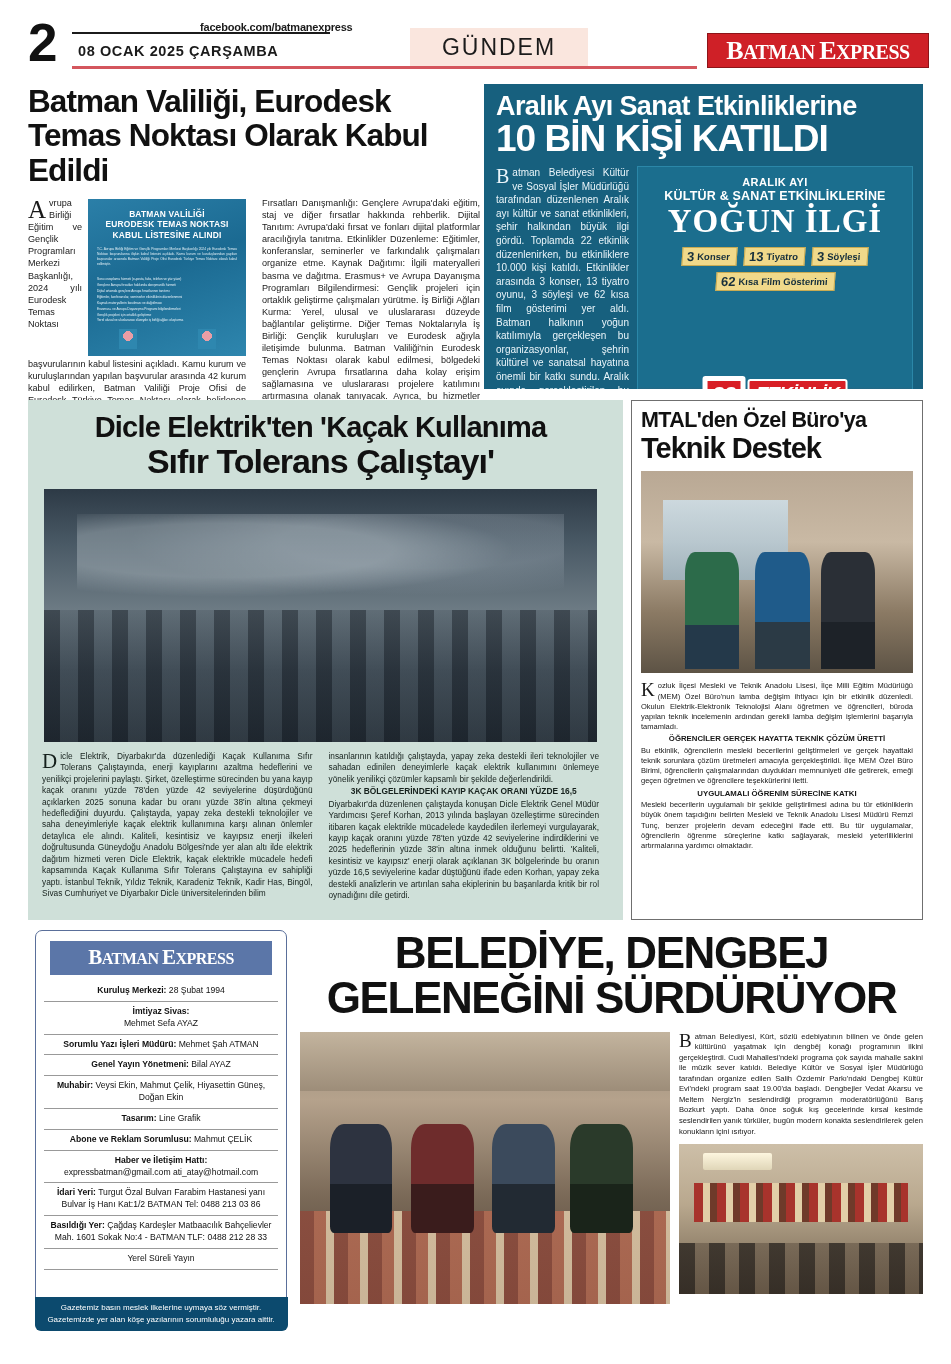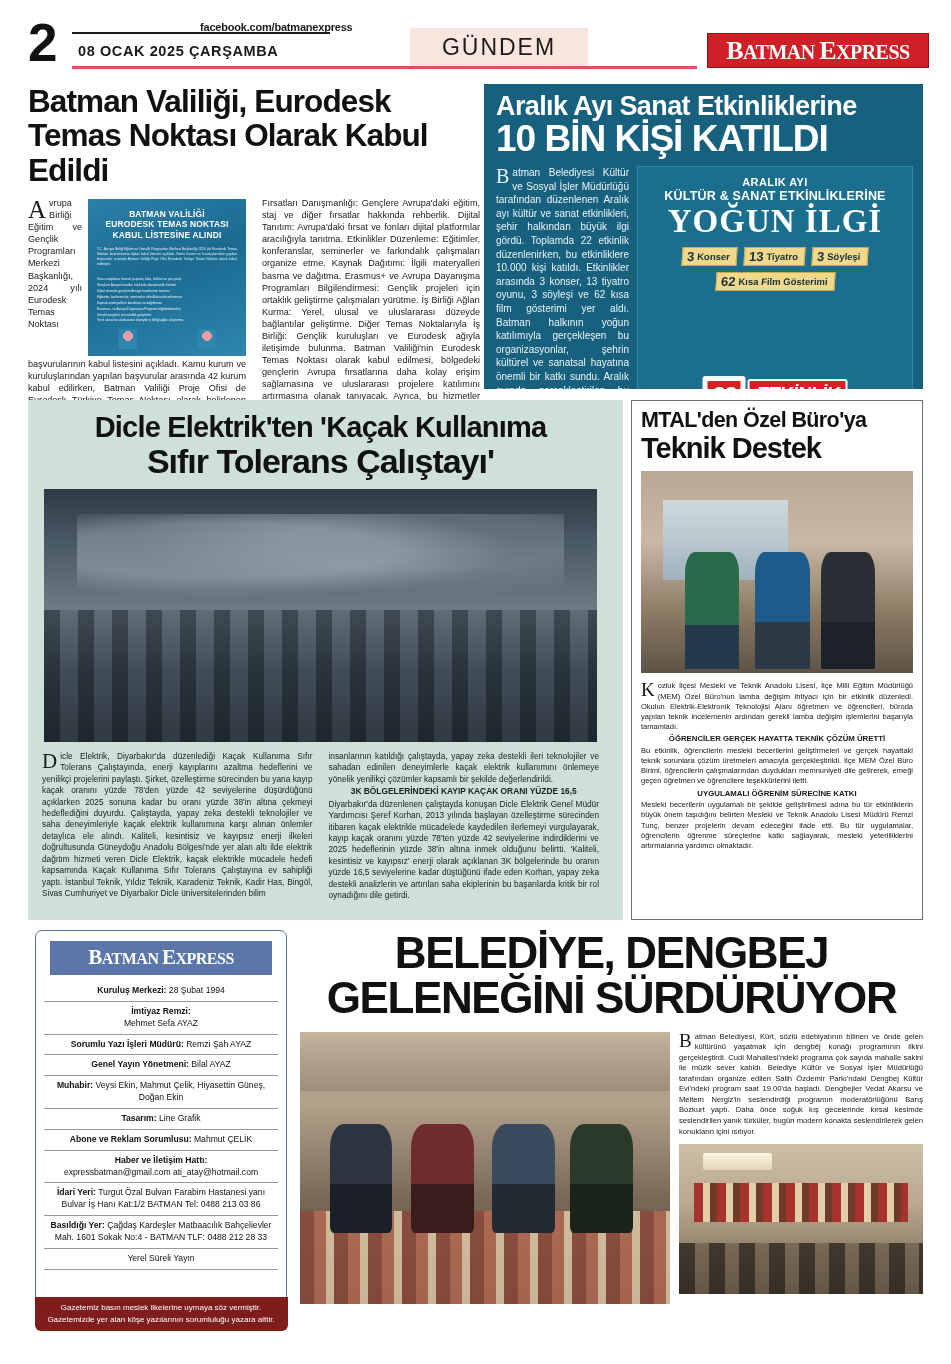--- a/index.html
+++ b/index.html
@@ -214,21 +214,21 @@
     letter-spacing: -0.5px;
   }
   .kunye .logo .sm { font-size: 16px; }
   .kunye .row {
     font-size: 8.6px; line-height: 1.38; padding: 4px 2px; border-bottom: 1px solid #999; color:#111;
   }
   .kunye .row:last-of-type { border-bottom: none; }
   .kunye .row b { font-weight: 700; }
   .kunye .footer {
     position: absolute; left: -1.5px; right: -1.5px; bottom: -1.5px;
-    background: #7f1d1d; color: #fff; font-size: 8px; line-height: 1.45; padding: 5px 8px;
+    background: #0c4a6e; color: #fff; font-size: 8px; line-height: 1.45; padding: 5px 8px;
     border-radius: 0 0 6px 6px;
   }
 
   
   .art5 { position: absolute; left: 300px; top: 930px; width: 623px; height: 400px; }
   .art5 h1 {
     text-align: center; font-weight: 800; font-size: 44px; line-height: 1.03;
     letter-spacing: -1.4px; color: #111;
   }
   .art5 .below { display: flex; gap: 9px; margin-top: 11px; }
@@ -406,22 +406,22 @@
       <p class="sub">UYGULAMALI ÖĞRENİM SÜRECİNE KATKI</p>
       <p>Mesleki becerilerin uygulamalı bir şekilde geliştirilmesi adına bu tür etkinliklerin büyük önem taşıdığını belirten Mesleki ve Teknik Anadolu Lisesi Müdürü Remzi Tunç, benzer projelerin devam edeceğini ifade etti. Bu tür uygulamalar, öğrencilerin öğrenme süreçlerine katkı sağlayarak, mesleki yeterliliklerini artırmalarına yardımcı olmaktadır.</p>
     </div>
   </div>
 
   <div class="kunye">
     <div class="logo">
       <span>B</span><span class="sm">ATMAN </span><span>E</span><span class="sm">XPRESS</span>
     </div>
     <div class="row"><b>Kuruluş Merkezi:</b><span> 28 Şubat 1994</span></div>
-    <div class="row"><b>İmtiyaz Remzi:</b><br><span>Mehmet Sefa AYAZ</span></div>
-    <div class="row"><b>Sorumlu Yazı İşleri Müdürü:</b><span> Remzi Şah AYAZ</span></div>
+    <div class="row"><b>İmtiyaz Sivas:</b><br><span>Mehmet Sefa AYAZ</span></div>
+    <div class="row"><b>Sorumlu Yazı İşleri Müdürü:</b><span> Mehmet Şah ATMAN</span></div>
     <div class="row"><b>Genel Yayın Yönetmeni:</b><span> Bilal AYAZ</span></div>
     <div class="row"><b>Muhabir:</b><span> Veysi Ekin, Mahmut Çelik, Hiyasettin Güneş, Doğan Ekin</span></div>
     <div class="row"><b>Tasarım:</b><span> Line Grafik</span></div>
     <div class="row"><b>Abone ve Reklam Sorumlusu:</b><span> Mahmut ÇELİK</span></div>
     <div class="row"><b>Haber ve İletişim Hattı:</b><br><span>expressbatman@gmail.com ati_atay@hotmail.com</span></div>
     <div class="row"><b>İdari Yeri:</b><span> Turgut Özal Bulvarı Farabim Hastanesi yanı Bulvar İş Hanı Kat:1/2 BATMAN Tel: 0488 213 03 86</span></div>
     <div class="row"><b>Basıldığı Yer:</b><span> Çağdaş Kardeşler Matbaacılık Bahçelievler Mah. 1601 Sokak No:4  -  BATMAN TLF: 0488 212 28 33</span></div>
     <div class="row"><span>Yerel Süreli Yayın</span></div>
     <div class="footer">
       <div>Gazetemiz basın meslek ilkelerine uymaya söz vermiştir.</div>

